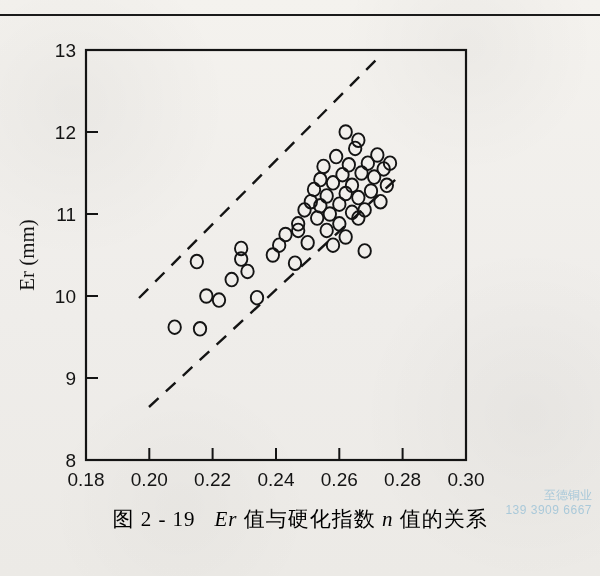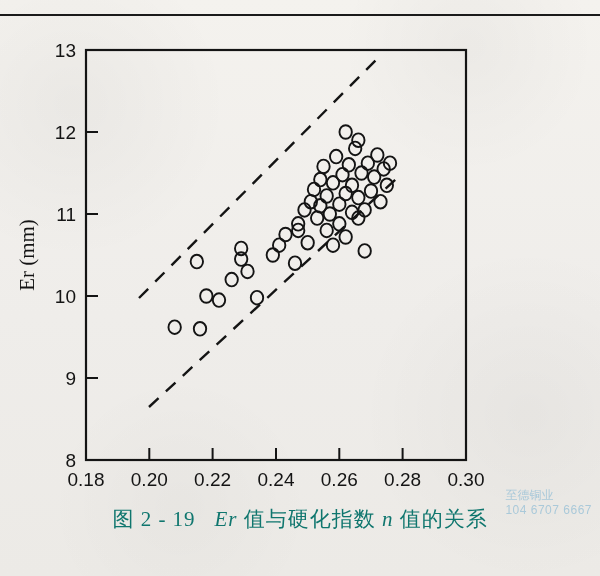--- a/index.html
+++ b/index.html
@@ -46,32 +46,33 @@
     left: 0;
     top: 0;
   }
   #caption {
     position: absolute;
     left: 0;
     top: 505px;
     width: 600px;
     text-align: center;
     font-size: 21px;
-    color: #0f766e;
+    color: #000000;
     letter-spacing: 1px;
     font-family: "Liberation Serif", serif;
   }
   #caption .cap-italic {
     font-style: italic;
     font-family: "Liberation Serif", serif;
   }
   #watermark {
     position: absolute;
     right: 8px;
     bottom: 58px;
+    text-align: right;
     line-height: 1.25;
     color: #9fc4d8;
     font-size: 12px;
     font-family: "Liberation Sans", sans-serif;
     opacity: 0.85;
   }
   #watermark .wm-line2 {
     letter-spacing: 0.5px;
   }
 </style>
@@ -204,14 +205,14 @@
 <div id="caption">
   <span>图 2 - 19</span>&nbsp;&nbsp;
   <span class="cap-italic">Er</span>
   <span>值与硬化指数</span>
   <span class="cap-italic">n</span>
   <span>值的关系</span>
 </div>
 
 <div id="watermark">
   <div class="wm-line1">至德铜业</div>
-  <div class="wm-line2">104 6707 6667</div>
+  <div class="wm-line2">139 3909 6667</div>
 </div>
 
 </body></html>

